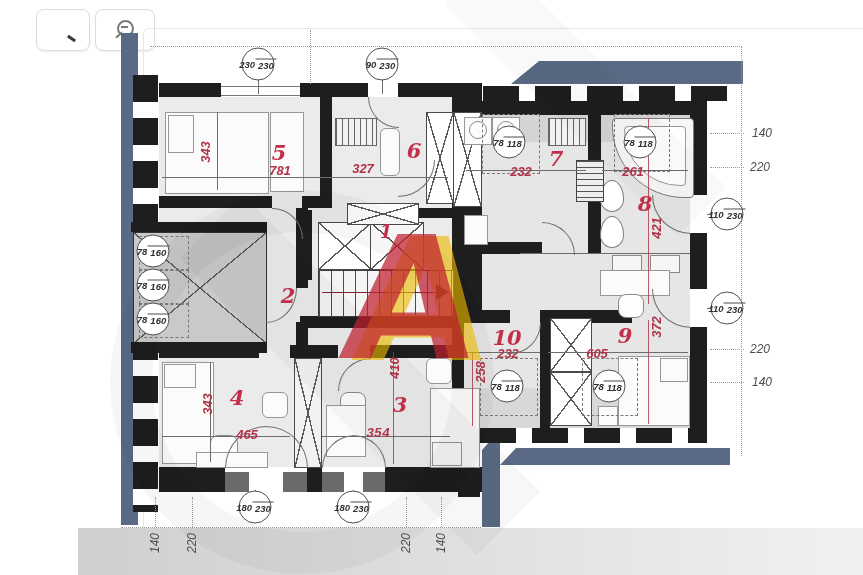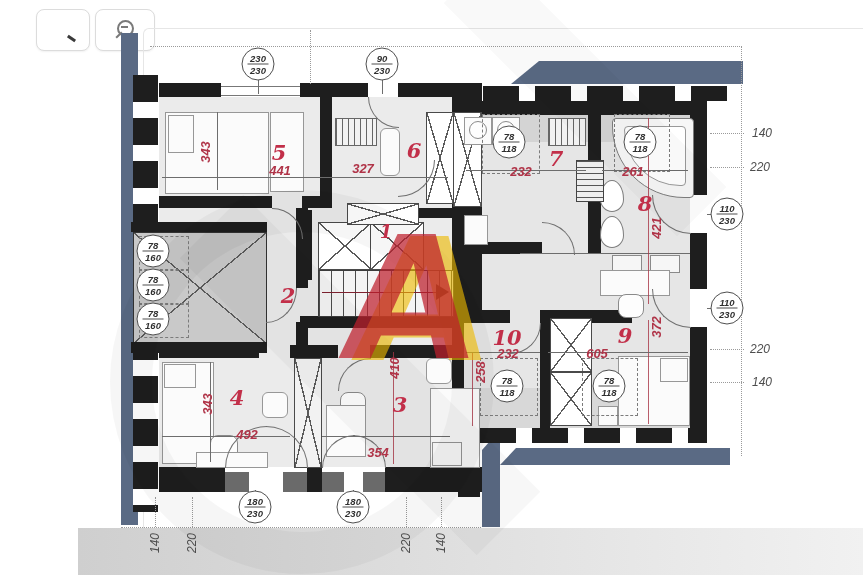--- a/index.html
+++ b/index.html
@@ -33,21 +33,21 @@
   .dline{position:absolute;background:#6d6d6d;}
   .rdline{position:absolute;background:#a93646;}
   .dotl{position:absolute;border-top:1px dotted #9a9a9a;}
   .dotv{position:absolute;border-left:1px dotted #9a9a9a;}
   .lbl-room{position:absolute;font:italic bold 21px "DejaVu Serif",serif;color:#c22f49;
             transform:translate(-50%,-50%);z-index:30;}
   .lbl-dim{position:absolute;font:italic bold 13px "Liberation Sans",sans-serif;color:#b03448;
            transform:translate(-50%,-50%);white-space:nowrap;z-index:30;}
   .lbl-dim.v{transform:translate(-50%,-50%) rotate(-90deg);}
   .clabel{position:absolute;width:31px;height:31px;border:1px solid #4f4f4f;border-radius:50%;
-          background:#fff;transform:translate(-50%,-50%);z-index:32;display:flex;flex-direction:column;
+          background:#fff;transform:translate(-50%,-50%);z-index:32;display:flex;
           align-items:center;justify-content:center;font:italic bold 9.5px "Liberation Sans",sans-serif;color:#2f2f2f;}
   .clabel .t{line-height:11px;}
   .clabel .b{line-height:11px;border-top:1px solid #4f4f4f;padding:0 3px;}
   .edim{position:absolute;font:italic 12px "Liberation Sans",sans-serif;color:#4d4d4d;
         transform:translate(-50%,-50%);z-index:31;}
   .edim.v{transform:translate(-50%,-50%) rotate(-90deg);}
   .stairs{position:absolute;border:1px solid #3c3c3c;background:#f4f4f4;background-image:
      repeating-linear-gradient(90deg,#4c4c4c 0 1px,transparent 1px 12px);}
   .wmA{position:absolute;font:bold 170px "DejaVu Sans",sans-serif;color:rgba(190,30,44,.72);
        text-shadow:13px 2px 0 rgba(238,186,0,.62);transform:skewX(-6deg);z-index:25;line-height:1;}
@@ -251,33 +251,33 @@
   <div class="lbl-room" style="left:288px;top:295px;">2</div>
   <div class="lbl-room" style="left:400px;top:404px;">3</div>
   <div class="lbl-room" style="left:237px;top:397px;">4</div>
   <div class="lbl-room" style="left:279px;top:152px;">5</div>
   <div class="lbl-room" style="left:414px;top:150px;">6</div>
   <div class="lbl-room" style="left:556px;top:158px;">7</div>
   <div class="lbl-room" style="left:645px;top:203px;">8</div>
   <div class="lbl-room" style="left:625px;top:335px;">9</div>
   <div class="lbl-room" style="left:507px;top:337px;">10</div>
 
-  <div class="lbl-dim" style="left:280px;top:170px;">441</div>
+  <div class="lbl-dim" style="left:280px;top:170px;">781</div>
   <div class="lbl-dim v" style="left:205px;top:152px;">343</div>
   <div class="lbl-dim" style="left:363px;top:168px;">327</div>
   <div class="lbl-dim" style="left:521px;top:171px;">232</div>
   <div class="lbl-dim" style="left:633px;top:171px;">261</div>
   <div class="lbl-dim v" style="left:656px;top:228px;">421</div>
   <div class="lbl-dim" style="left:597px;top:353px;">605</div>
   <div class="lbl-dim v" style="left:656px;top:327px;">372</div>
   <div class="lbl-dim" style="left:508px;top:353px;">232</div>
   <div class="lbl-dim v" style="left:480px;top:372px;">258</div>
-  <div class="lbl-dim" style="left:247px;top:434px;">492</div>
+  <div class="lbl-dim" style="left:247px;top:434px;">465</div>
   <div class="lbl-dim v" style="left:207px;top:404px;">343</div>
-  <div class="lbl-dim" style="left:378px;top:452px;">354</div>
+  <div class="lbl-dim" style="left:378px;top:433px;font-family:Liberation Mono, monospace;">354</div>
   <div class="lbl-dim v" style="left:394px;top:368px;">410</div>
 
   <div class="clabel" style="left:258px;top:64px;">
     <span class="t">230</span>
       <span class="b">230</span>
     </div>
   <div class="clabel" style="left:382px;top:64px;text-align:center;">
     <span class="t">90</span>
       <span class="b">230</span>
     </div>

